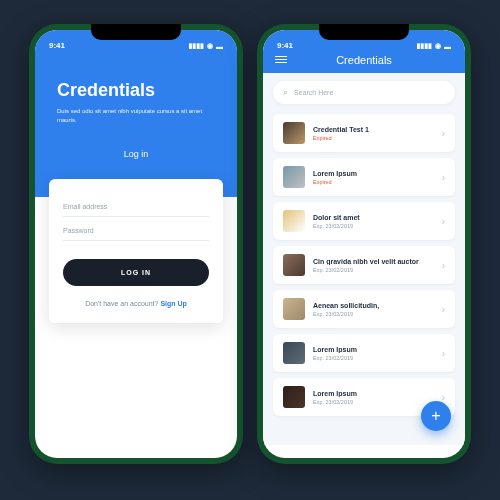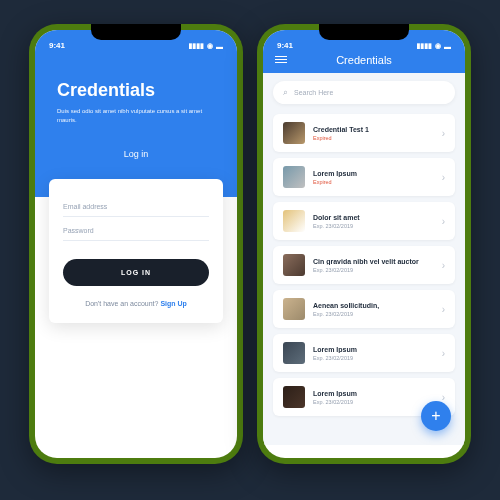--- a/index.html
+++ b/index.html
@@ -11,21 +11,21 @@
       display: flex;
       justify-content: center;
       align-items: flex-start;
       gap: 14px;
       padding-top: 24px;
       overflow: hidden;
     }
     .phone {
       width: 214px;
       height: 440px;
-      background: #4d7c0f;
+      background: #14532d;
       border-radius: 28px;
       padding: 6px;
       position: relative;
       box-shadow: 0 8px 30px rgba(0,0,0,0.4);
     }
     .screen {
       width: 100%;
       height: 100%;
       border-radius: 22px;
       overflow: hidden;

